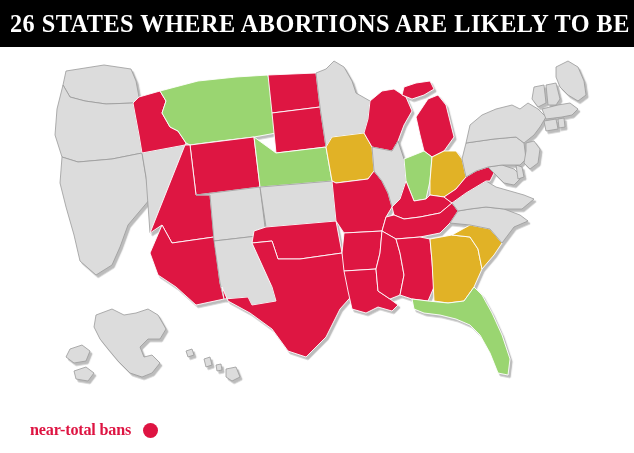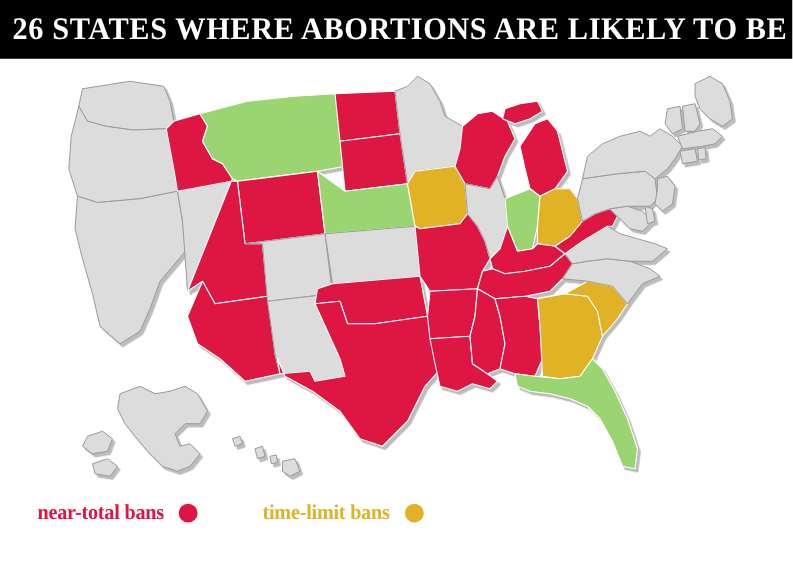--- a/index.html
+++ b/index.html
@@ -67,21 +67,21 @@
     stroke-width: 0.8;
   }
   
   .legend {
     position: absolute;
     left: 0;
     top: 400px;
     width: 634px;
     height: 40px;
     display: flex;
-    align-items: flex-start;
+    align-items: flex-end;
   }
   .legend-item {
     display: flex;
     align-items: center;
     gap: 7px;
     white-space: nowrap;
   }
   .legend-item.i0 { margin-left: 30px; }
   .legend-item.i1 { margin-left: 52px; }
   .legend-item.i2 { margin-left: 56px; }
@@ -227,19 +227,15 @@
            M226,322 L236,320 L240,330 L232,334 L226,330 Z" fill="#DCDCDC" stroke="#9A9A9A" stroke-width="0.8"></path>
       </g>
     </svg>
   </div>
 
   <div class="legend">
     <div class="legend-item i0">
       <span class="legend-label" style="color: rgb(222, 20, 66);">near-total bans</span>
       <span class="legend-dot" id="dot0" style="background: rgb(222, 20, 66);"></span>
     </div>
-    <div class="legend-item i1">
-      <span class="legend-label" style="color: rgb(225, 178, 39);">time-limit bans</span>
-      <span class="legend-dot" id="dot1" style="background: rgb(225, 178, 39);"></span>
-    </div>
   </div>
 
 </div>
 
 </body></html>

